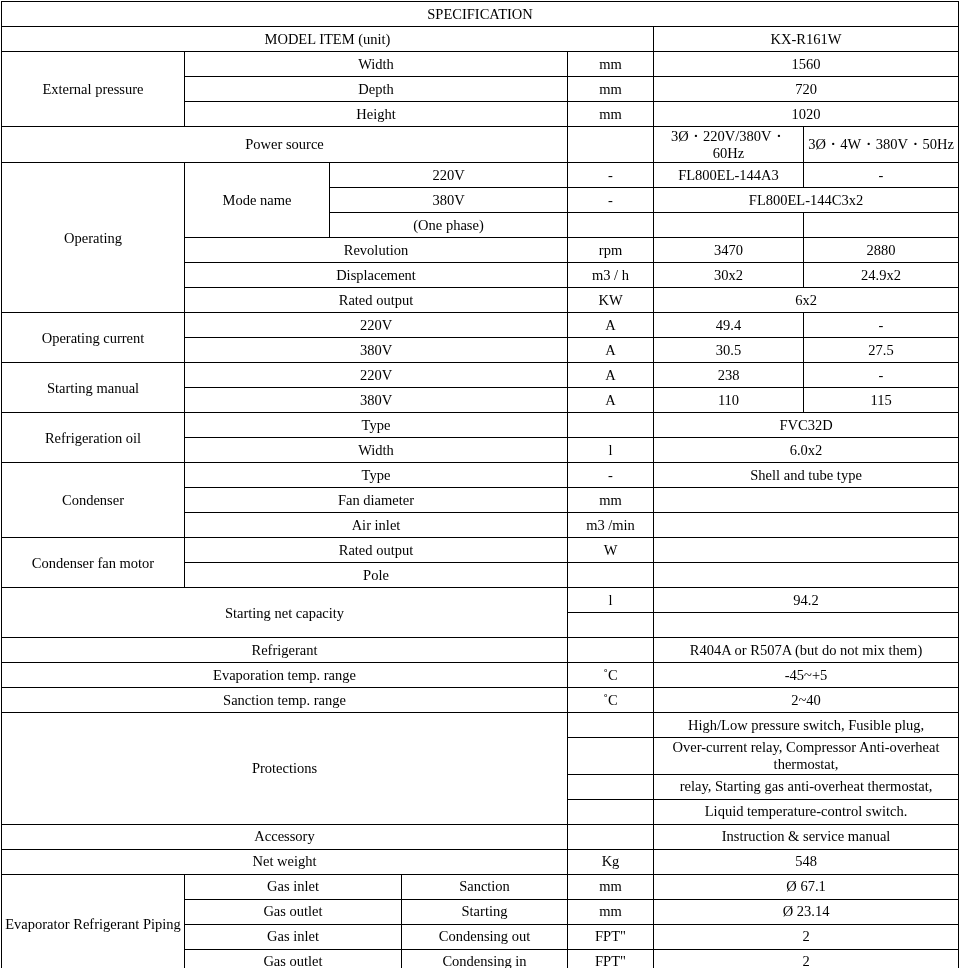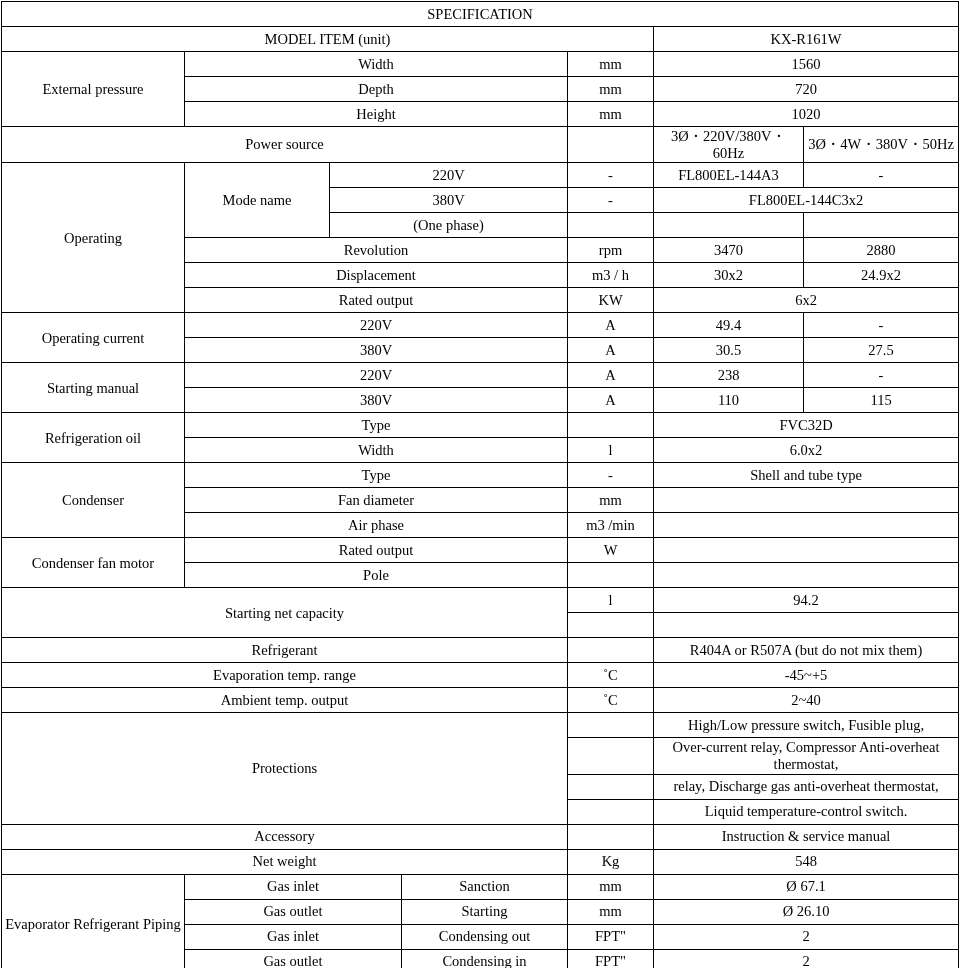--- a/index.html
+++ b/index.html
@@ -174,21 +174,21 @@
       <td colspan="3">Type</td>
       <td>-</td>
       <td colspan="2">Shell and tube type</td>
     </tr>
     <tr>
       <td colspan="3">Fan diameter</td>
       <td>mm</td>
       <td colspan="2"></td>
     </tr>
     <tr>
-      <td colspan="3">Air phase</td>
+      <td colspan="3">Air inlet</td>
       <td>m3 /min</td>
       <td colspan="2"></td>
     </tr>
 
     <tr>
       <td rowspan="2">Condenser fan motor</td>
       <td colspan="3">Rated output</td>
       <td>W</td>
       <td colspan="2"></td>
     </tr>
@@ -214,37 +214,37 @@
       <td colspan="2">R404A or R507A (but do not mix them)</td>
     </tr>
 
     <tr>
       <td colspan="4">Evaporation temp. range</td>
       <td>˚C</td>
       <td colspan="2">-45~+5</td>
     </tr>
 
     <tr>
-      <td colspan="4">Ambient temp. output</td>
+      <td colspan="4">Sanction temp. range</td>
       <td>˚C</td>
       <td colspan="2">2~40</td>
     </tr>
 
     <tr>
       <td colspan="4" rowspan="4">Protections</td>
       <td class="blank"></td>
       <td colspan="2">High/Low pressure switch, Fusible plug,</td>
     </tr>
     <tr>
       <td class="blank"></td>
       <td colspan="2" class="small">Over-current relay, Compressor Anti-overheat thermostat,</td>
     </tr>
     <tr>
       <td class="blank"></td>
-      <td colspan="2">relay, Discharge gas anti-overheat thermostat,</td>
+      <td colspan="2">relay, Starting gas anti-overheat thermostat,</td>
     </tr>
     <tr>
       <td class="blank"></td>
       <td colspan="2">Liquid temperature-control switch.</td>
     </tr>
 
     <tr>
       <td colspan="4">Accessory</td>
       <td></td>
       <td colspan="2">Instruction &amp; service manual</td>
@@ -260,21 +260,21 @@
       <td rowspan="4">Evaporator Refrigerant Piping</td>
       <td colspan="2">Gas inlet</td>
       <td>Sanction</td>
       <td>mm</td>
       <td colspan="2">Ø 67.1</td>
     </tr>
     <tr>
       <td colspan="2">Gas outlet</td>
       <td>Starting</td>
       <td>mm</td>
-      <td colspan="2">Ø 26.10</td>
+      <td colspan="2">Ø 23.14</td>
     </tr>
     <tr>
       <td colspan="2" class="tall">Gas inlet</td>
       <td class="tall small">Condensing out</td>
       <td class="tall">FPT"</td>
       <td colspan="2" class="tall">2</td>
     </tr>
     <tr>
       <td colspan="2" class="tall">Gas outlet</td>
       <td class="tall small">Condensing in</td>

